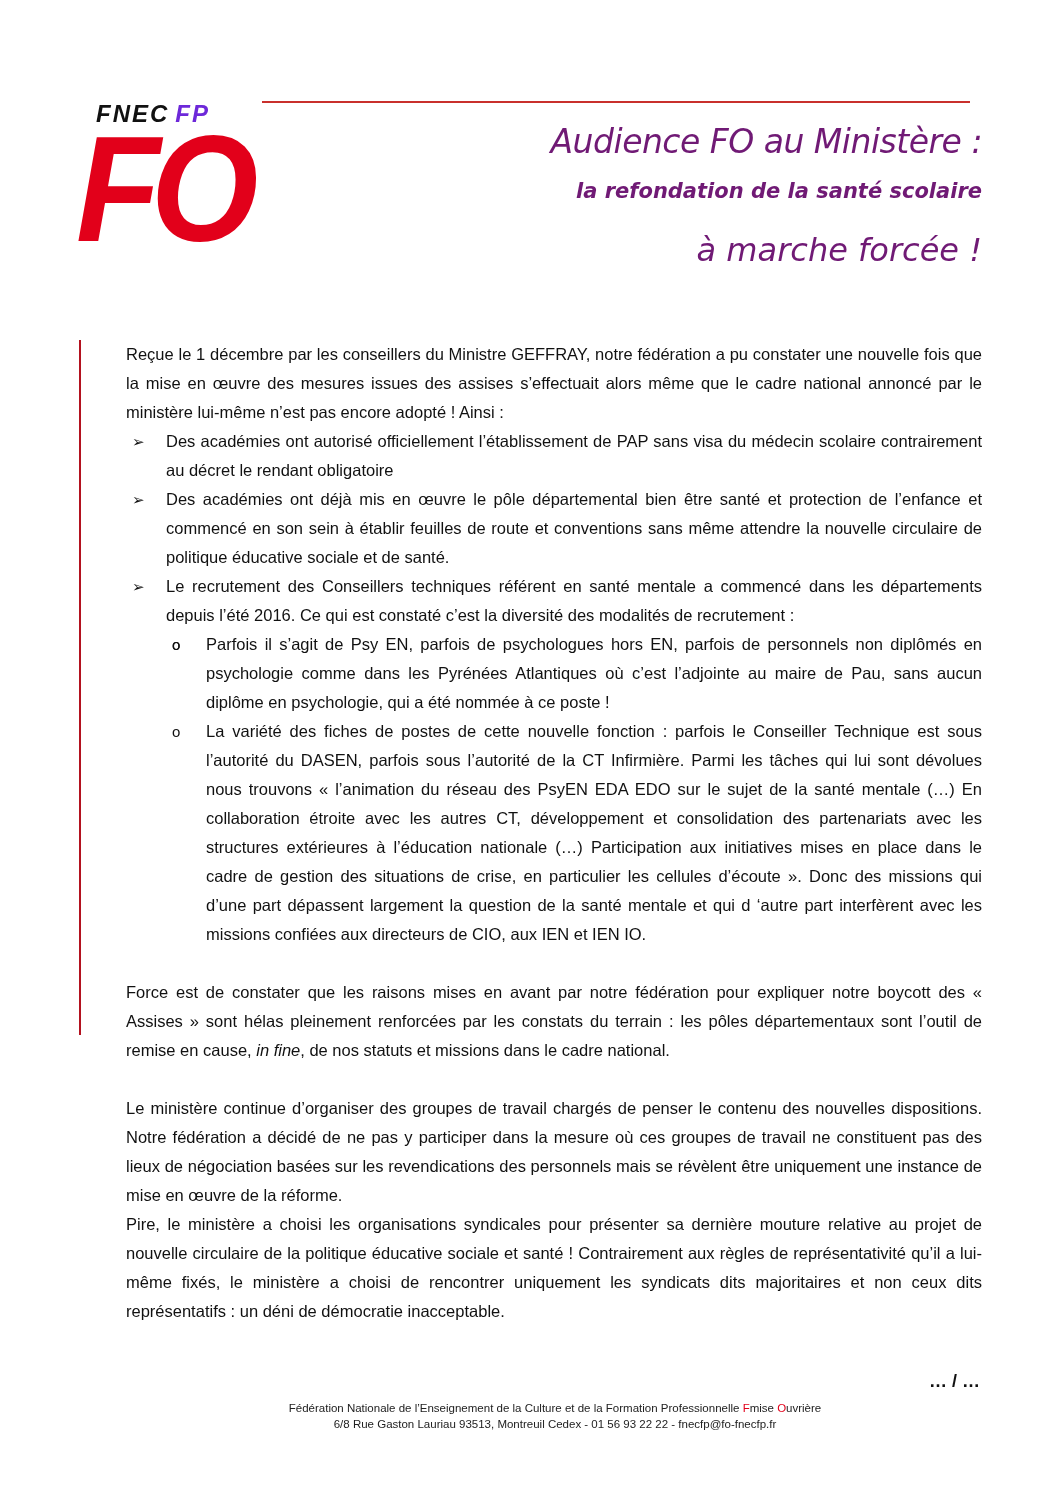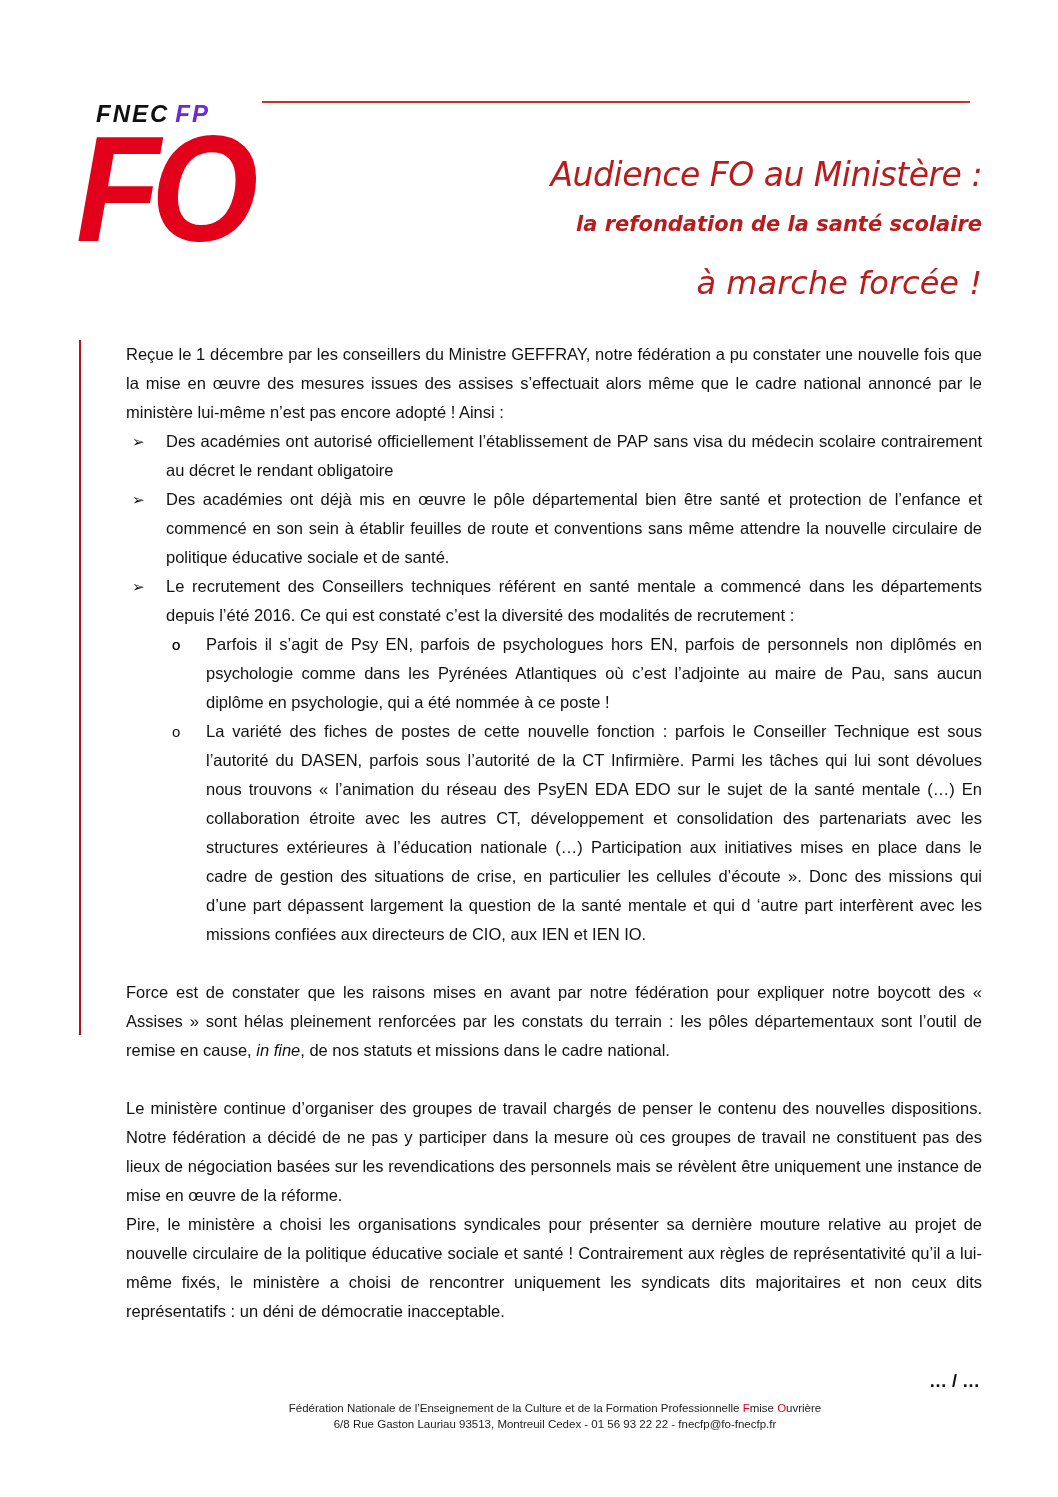--- a/index.html
+++ b/index.html
@@ -9,22 +9,22 @@
     .logo { position: absolute; left: 74px; top: 96px; width: 170px; height: 170px; }
     .logo-top { position: absolute; left: 22px; top: 4px; font-family: "Liberation Sans", sans-serif;
                 font-weight: bold; font-style: italic; font-size: 24px; letter-spacing: 2px; color: #111; white-space: nowrap; }
     .logo-top .fp { color: #6d28d9; margin-left: 6px; }
     .logo-fo { position: absolute; left: 2px; top: 18px; font-family: "Liberation Sans", sans-serif;
                font-weight: bold; font-style: italic; font-size: 150px; line-height: 150px; color: #e2001a;
                letter-spacing: -10px; transform: scaleX(0.92); transform-origin: left top; }
 
     .top-rule { position: absolute; left: 262px; top: 101px; width: 708px; height: 2px; background: #c9302c; }
 
-    .title { position: absolute; right: 76px; text-align: left; color: #b91c1c; white-space: nowrap;
-             font-family: "DejaVu Sans", sans-serif; font-style: italic; margin-top: 33px; }
+    .title { position: absolute; right: 76px; text-align: left; color: #701a75; white-space: nowrap;
+             font-family: "DejaVu Sans", sans-serif; font-style: italic; }
     .title1 { top: 122px; font-size: 33px; font-weight: normal; letter-spacing: -0.5px; }
     .title2 { top: 179px; font-size: 21px; font-weight: bold; }
     .title3 { top: 231px; font-size: 32px; font-weight: normal; }
 
     .side-rule { position: absolute; left: 79px; top: 340px; width: 2px; height: 695px; background: #b3121f; }
 
     .content { position: absolute; left: 126px; width: 856px; top: 340px;
                font-family: "Liberation Sans", sans-serif; font-size: 16.5px; line-height: 29px;
                text-align: justify; color: #111; }
     .content p { margin: 0; }

